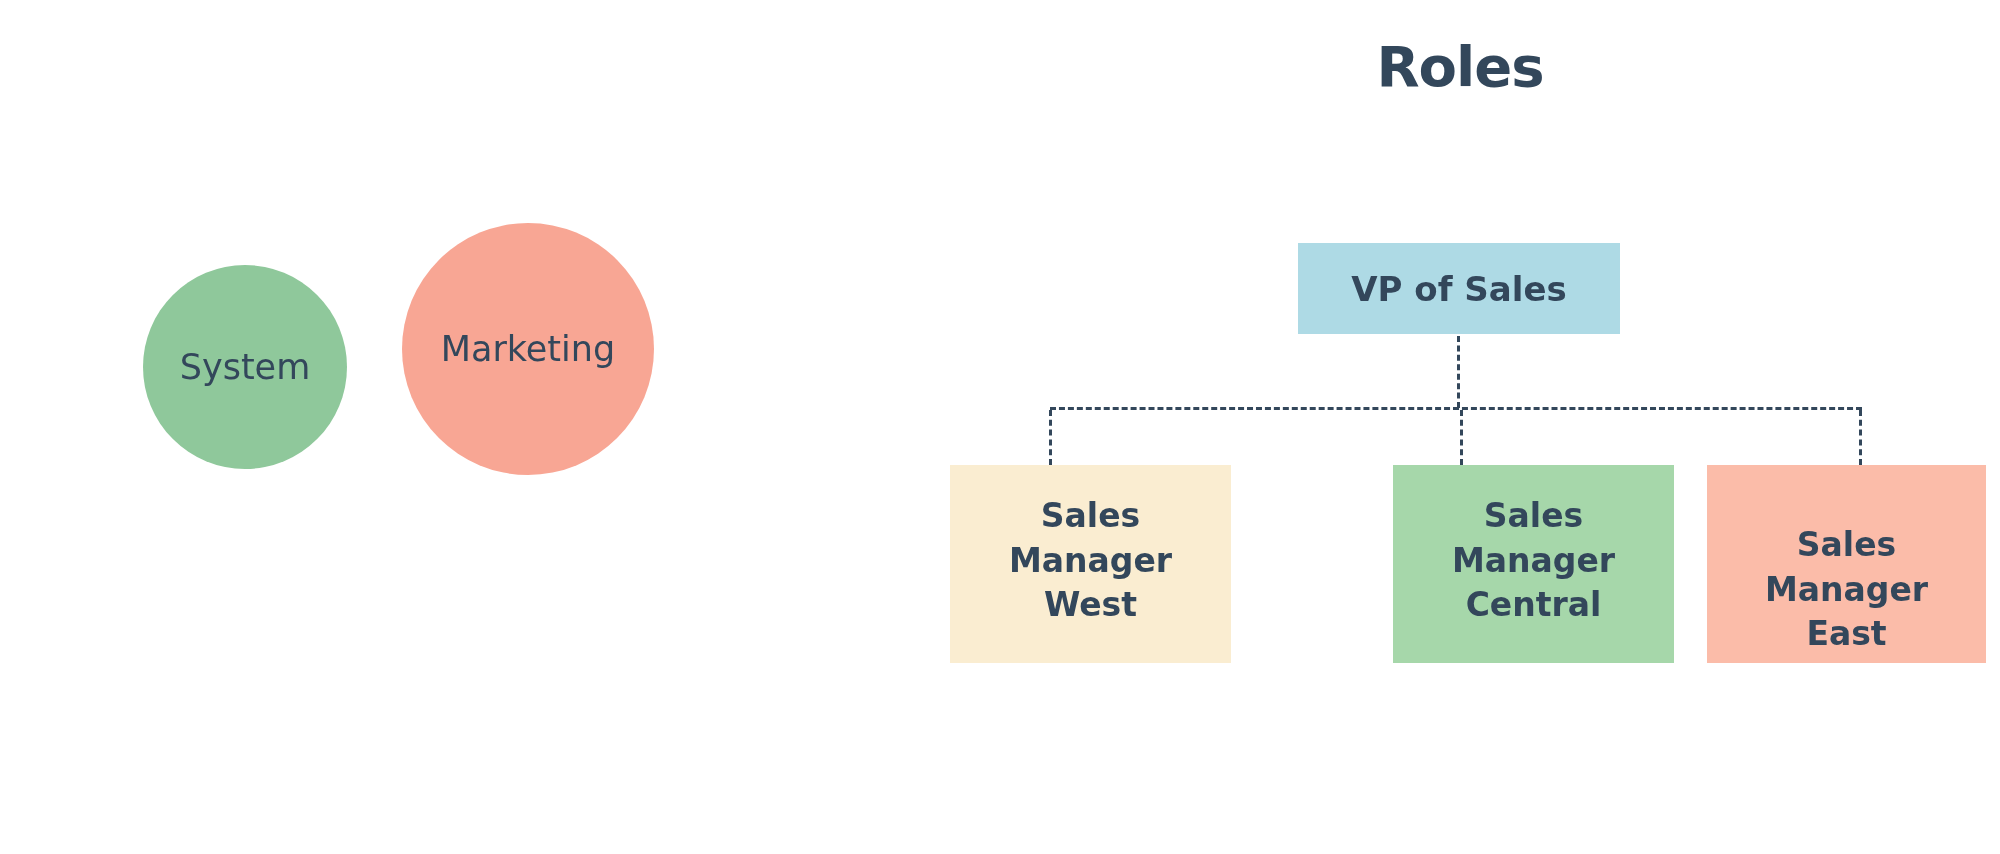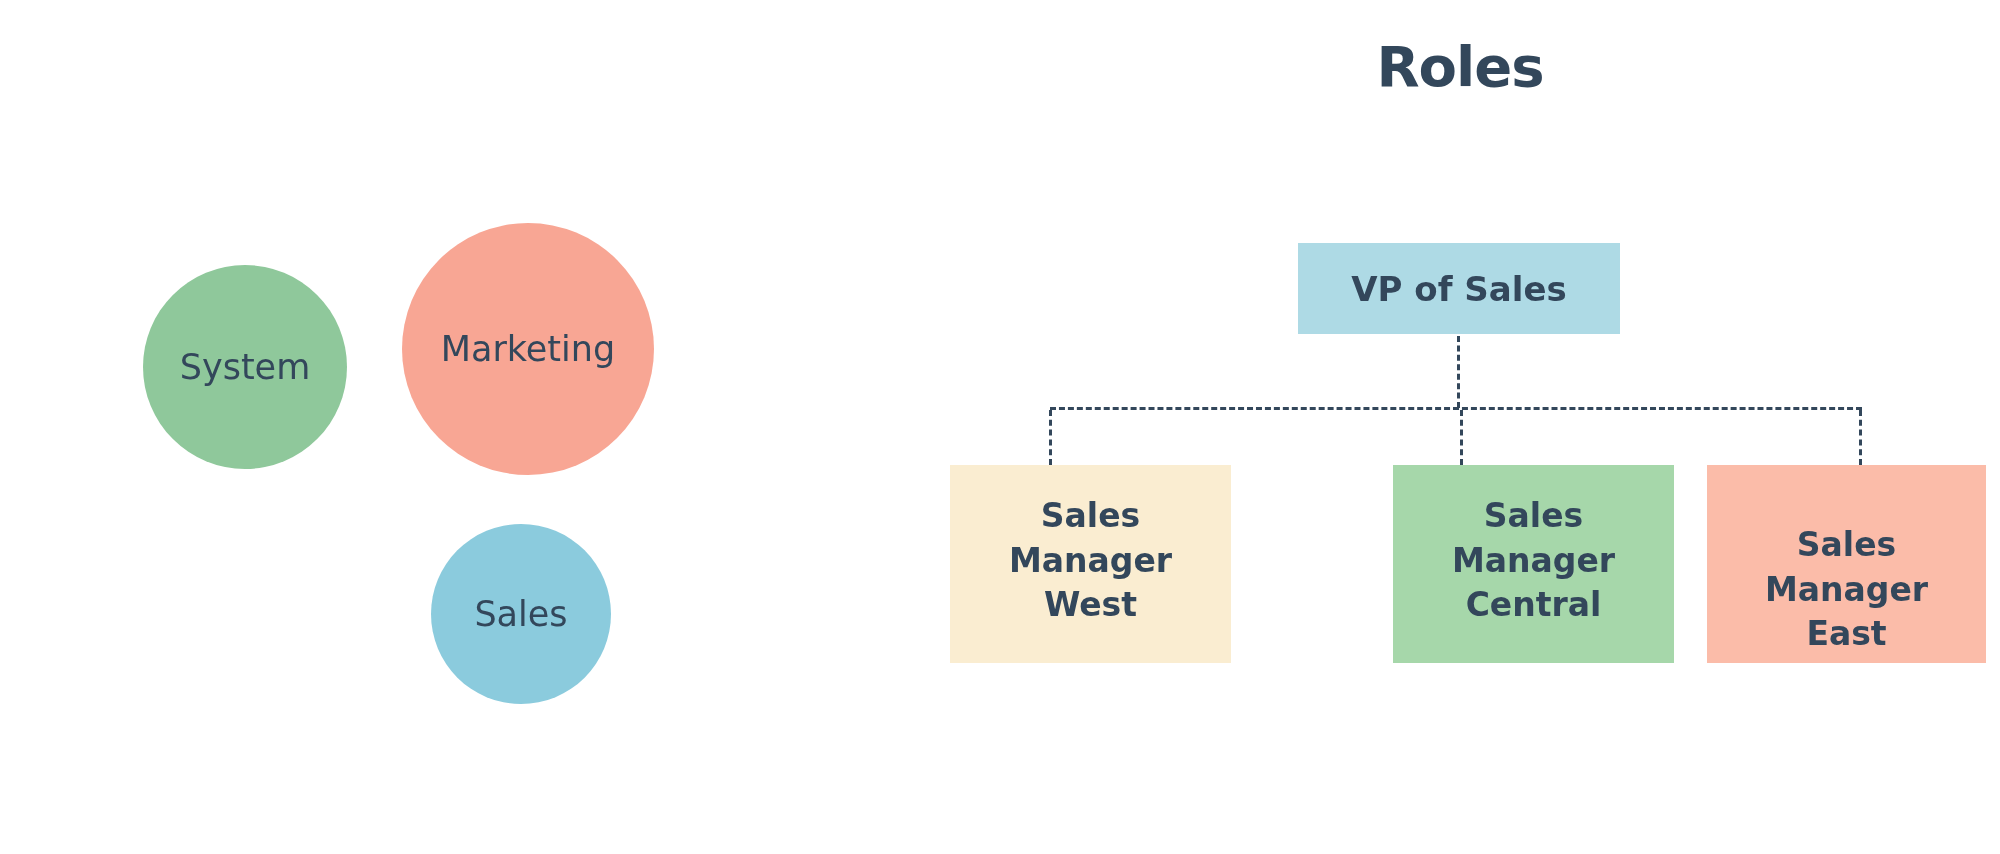--- a/index.html
+++ b/index.html
@@ -105,23 +105,20 @@
 
   <div class="profile-circle" id="circle-support">
     <div class="circle-label">System</div>
   </div>
 
   <div class="profile-circle" id="circle-marketing">
     <div class="circle-label">Marketing</div>
   </div>
 
 
-  <div class="profile-circle" id="circle-sales">
-    <div class="circle-label">Sales</div>
-  </div>
 
   <div class="role-box" id="vp-box">
     <div class="role-label">VP of Sales</div>
   </div>
 
   <div class="connector-v" id="conn-vp-down"></div>
   <div class="connector-h" id="conn-horizontal"></div>
   <div class="connector-v" id="conn-left-down"></div>
   <div class="connector-v" id="conn-center-down"></div>
   <div class="connector-v" id="conn-right-down"></div>

